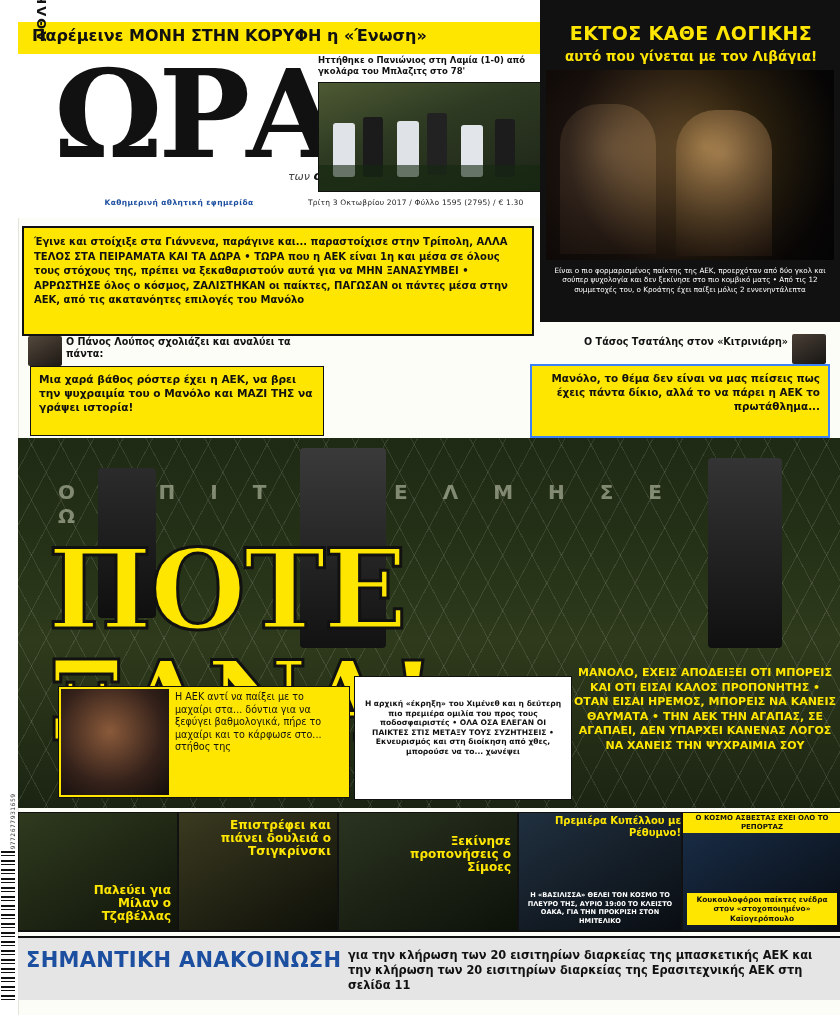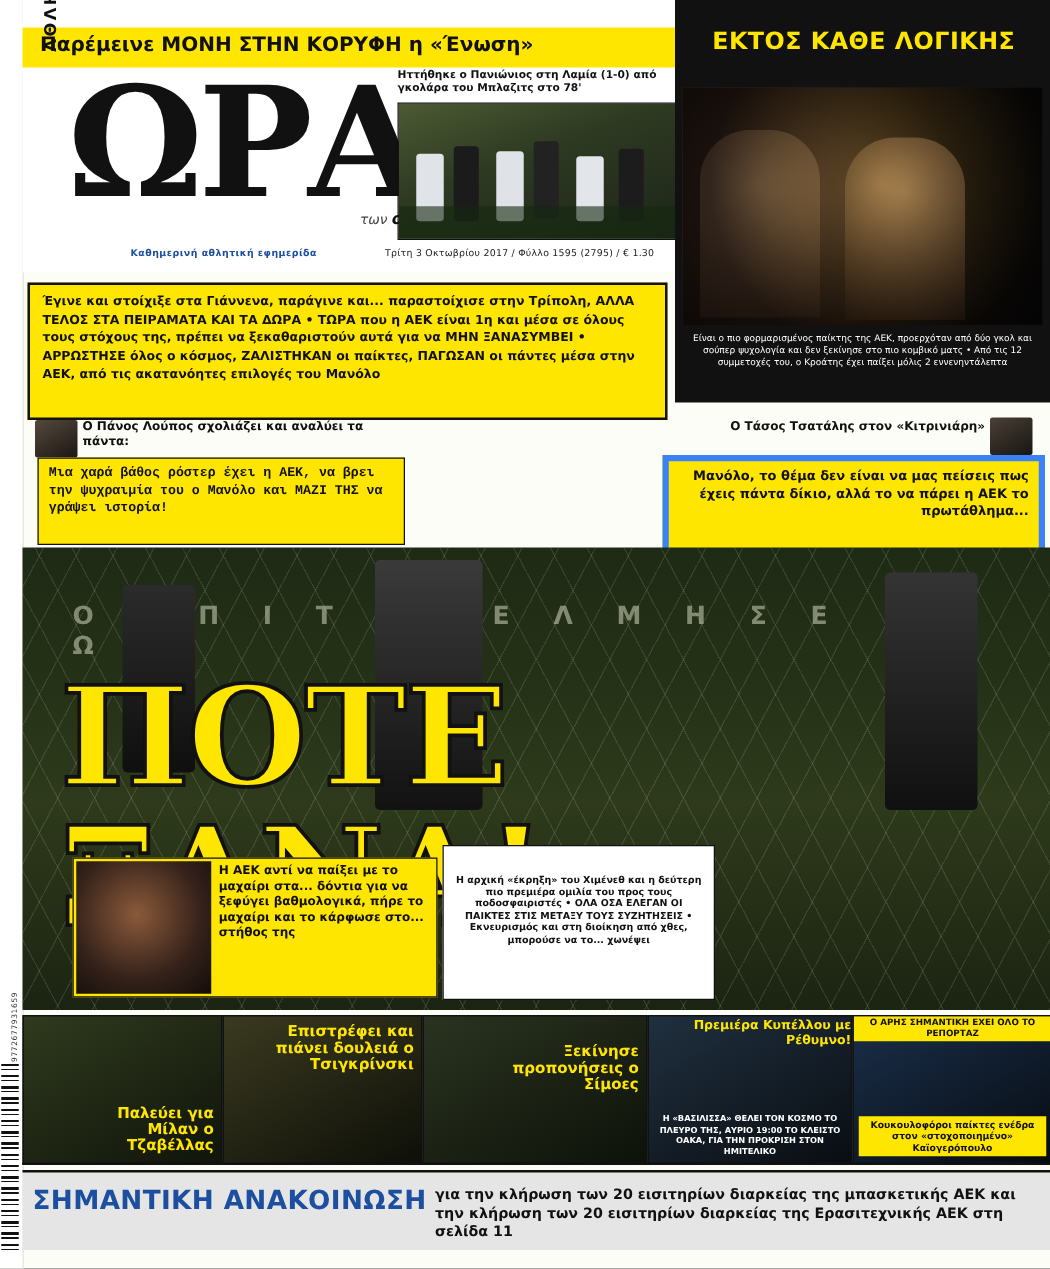--- a/index.html
+++ b/index.html
@@ -100,36 +100,35 @@
   .q-left .hdr{
     position:absolute;left:44px;top:0;width:256px;font-size:9.6px;font-weight:bold;color:#111;line-height:12px;
   }
   .q-left .av{
     position:absolute;left:6px;top:0;width:34px;height:30px;border-radius:2px;
     background:linear-gradient(150deg,#54483c,#1c1814);
   }
   .q-left .body{
     position:absolute;left:8px;top:30px;width:292px;height:68px;background:#ffe600;
     border:1px solid #111;
-    font-family:Liberation Mono, monospace;
   }
   .q-left .body p{margin:0;padding:5px 8px;font-size:10.6px;line-height:14px;font-weight:bold;color:#111;}
   .q-right{
     position:absolute;left:530px;top:336px;width:302px;height:100px;
   }
   .q-right .hdr{
     position:absolute;left:0;top:0;width:258px;text-align:right;font-size:9.6px;font-weight:bold;color:#111;line-height:12px;
   }
   .q-right .av{
     position:absolute;left:262px;top:-2px;width:34px;height:30px;border-radius:2px;
     background:linear-gradient(150deg,#4a4036,#171513);
   }
   .q-right .body{
     position:absolute;left:0;top:28px;width:296px;height:70px;background:#ffe600;
-    border:5px solid #3b82f6;
+    border:2px solid #3b82f6;
   }
   .q-right .body p{margin:0;padding:5px 8px;font-size:10.4px;line-height:14px;font-weight:bold;color:#111;text-align:right;}
   
   .mainphoto{
     position:absolute;left:18px;top:438px;width:822px;height:370px;
     background:linear-gradient(180deg,#1e2a14 0%,#243016 25%,#2e3a1b 55%,#1b2412 100%);
     overflow:hidden;
   }
   .net{
     position:absolute;inset:0;
@@ -152,21 +151,21 @@
   .inset{
     position:absolute;left:40px;top:248px;width:290px;height:110px;
     background:#ffe600;border:1px solid #111;
   }
   .inset .ph{
     position:absolute;left:2px;top:2px;width:108px;height:106px;
     background:radial-gradient(circle at 45% 40%,#8a5a3a 0%,#34211a 60%,#120d0b 100%);
   }
   .inset p{
     position:absolute;left:116px;top:4px;width:168px;margin:0;
-    font-size:9.6px;line-height:12.6px;font-weight:bold;color:#111;
+    font-size:9.6px;line-height:12.6px;font-weight:normal;color:#111;
   }
   
   .report{
     position:absolute;left:336px;top:238px;width:216px;height:122px;background:#fff;
     border:1px solid #111;
   }
   .report .ttl{
     position:absolute;left:0;top:2px;width:216px;text-align:center;
     color:#ffe600;font-weight:bold;font-size:14px;-webkit-text-stroke:.7px #111;
   }
@@ -266,20 +265,21 @@
       <div class="plr" style="left:78px;top:38px;width:22px;height:56px;background:#dfe3e7;"></div>
       <div class="plr" style="left:108px;top:30px;width:20px;height:62px;background:#222;"></div>
       <div class="plr" style="left:142px;top:42px;width:22px;height:52px;background:#e2e6ea;"></div>
       <div class="plr" style="left:176px;top:36px;width:20px;height:58px;background:#1c1c1c;"></div>
       <div style="position:absolute;left:0;bottom:0;width:230px;height:26px;background:rgba(20,40,15,.6);"></div>
     </div>
   </div>
 
   <div class="trbox">
     <div class="ttl">ΕΚΤΟΣ ΚΑΘΕ ΛΟΓΙΚΗΣ</div>
+    <div class="sub">αυτό που γίνεται με τον Λιβάγια!</div>
     <div class="ph">
       <div style="position:absolute;left:14px;top:34px;width:96px;height:150px;border-radius:40px 40px 0 0;background:radial-gradient(circle at 50% 30%,#b58a68,#4a3124);"></div>
       <div style="position:absolute;left:130px;top:40px;width:96px;height:146px;border-radius:40px 40px 0 0;background:radial-gradient(circle at 50% 30%,#a57c5c,#3e281d);"></div>
       <div style="position:absolute;left:0;top:0;width:288px;height:190px;background:radial-gradient(circle at 55% 40%,rgba(255,230,0,.10),rgba(0,0,0,.65) 70%);"></div>
     </div>
     <div class="cap">Είναι ο πιο φορμαρισμένος παίκτης της ΑΕΚ, προερχόταν από δύο γκολ και σούπερ ψυχολογία και δεν ξεκίνησε στο πιο κομβικό ματς • Από τις 12 συμμετοχές του, ο Κροάτης έχει παίξει μόλις 2 εννενηντάλεπτα</div>
   </div>
 
   <div class="leadbox">
     <p>Έγινε και στοίχιξε στα Γιάννενα, παράγινε και... παραστοίχισε στην Τρίπολη, ΑΛΛΑ ΤΕΛΟΣ ΣΤΑ ΠΕΙΡΑΜΑΤΑ ΚΑΙ ΤΑ ΔΩΡΑ • ΤΩΡΑ που η ΑΕΚ είναι 1η και μέσα σε όλους τους στόχους της, πρέπει να ξεκαθαριστούν αυτά για να ΜΗΝ ΞΑΝΑΣΥΜΒΕΙ • ΑΡΡΩΣΤΗΣΕ όλος ο κόσμος, ΖΑΛΙΣΤΗΚΑΝ οι παίκτες, ΠΑΓΩΣΑΝ οι πάντες μέσα στην ΑΕΚ, από τις ακατανόητες επιλογές του Μανόλο</p>
@@ -316,20 +316,23 @@
 
     <div class="inset">
       <div class="ph"></div>
       <p>Η ΑΕΚ αντί να παίξει με το μαχαίρι στα... δόντια για να ξεφύγει βαθμολογικά, πήρε το μαχαίρι και το κάρφωσε στο... στήθος της</p>
     </div>
 
     <div class="report">
       <div class="bd">Η αρχική «έκρηξη» του Χιμένεθ και η δεύτερη πιο πρεμιέρα ομιλία του προς τους ποδοσφαιριστές • ΟΛΑ ΟΣΑ ΕΛΕΓΑΝ ΟΙ ΠΑΙΚΤΕΣ ΣΤΙΣ ΜΕΤΑΞΥ ΤΟΥΣ ΣΥΖΗΤΗΣΕΙΣ • Εκνευρισμός και στη διοίκηση από χθες, μπορούσε να το... χωνέψει</div>
     </div>
 
+    <div class="rtext">
+      <p>ΜΑΝΟΛΟ, ΕΧΕΙΣ ΑΠΟΔΕΙΞΕΙ ΟΤΙ ΜΠΟΡΕΙΣ ΚΑΙ ΟΤΙ ΕΙΣΑΙ ΚΑΛΟΣ ΠΡΟΠΟΝΗΤΗΣ • ΟΤΑΝ ΕΙΣΑΙ ΗΡΕΜΟΣ, ΜΠΟΡΕΙΣ ΝΑ ΚΑΝΕΙΣ ΘΑΥΜΑΤΑ • ΤΗΝ ΑΕΚ ΤΗΝ ΑΓΑΠΑΣ, ΣΕ ΑΓΑΠΑΕΙ, ΔΕΝ ΥΠΑΡΧΕΙ ΚΑΝΕΝΑΣ ΛΟΓΟΣ ΝΑ ΧΑΝΕΙΣ ΤΗΝ ΨΥΧΡΑΙΜΙΑ ΣΟΥ</p>
+    </div>
   </div>
 
   <div class="strip">
 
     <div class="cell c1">
       <div class="img cl1"></div>
       <div class="cap cap-y" style="right:6px;bottom:8px;text-align:right;font-size:12px;width:120px;left:auto;">Παλεύει για Μίλαν ο Τζαβέλλας</div>
     </div>
 
     <div class="cell c2">
@@ -343,21 +346,21 @@
     </div>
 
     <div class="cell c4">
       <div class="img cl4"></div>
       <div class="hdr">Πρεμιέρα Κυπέλλου με Ρέθυμνο!</div>
       <div class="band">Η «ΒΑΣΙΛΙΣΣΑ» ΘΕΛΕΙ ΤΟΝ ΚΟΣΜΟ ΤΟ ΠΛΕΥΡΟ ΤΗΣ, ΑΥΡΙΟ 19:00 ΤΟ ΚΛΕΙΣΤΟ ΟΑΚΑ, ΓΙΑ ΤΗΝ ΠΡΟΚΡΙΣΗ ΣΤΟΝ ΗΜΙΤΕΛΙΚΟ</div>
     </div>
 
     <div class="cell c5">
       <div class="img cl5"></div>
-      <div class="hdr">Ο ΑΡΗΣ ΣΗΜΑΝΤΙΚΗ ΕΧΕΙ ΟΛΟ ΤΟ ΡΕΠΟΡΤΑΖ</div>
+      <div class="hdr">Ο ΚΟΣΜΟ ΑΣΒΕΣΤΑΣ ΕΧΕΙ ΟΛΟ ΤΟ ΡΕΠΟΡΤΑΖ</div>
       <div class="band">Κουκουλοφόροι παίκτες ενέδρα στον «στοχοποιημένο» Καϊογερόπουλο</div>
     </div>
   </div>
 
   <div class="divider"></div>
 
   <div class="footer">
     <div class="ttl">ΣΗΜΑΝΤΙΚΗ ΑΝΑΚΟΙΝΩΣΗ</div>
     <div class="tx">για την κλήρωση των 20 εισιτηρίων διαρκείας της μπασκετικής ΑΕΚ και την κλήρωση των 20 εισιτηρίων διαρκείας της Ερασιτεχνικής ΑΕΚ στη σελίδα 11</div>
   </div>

